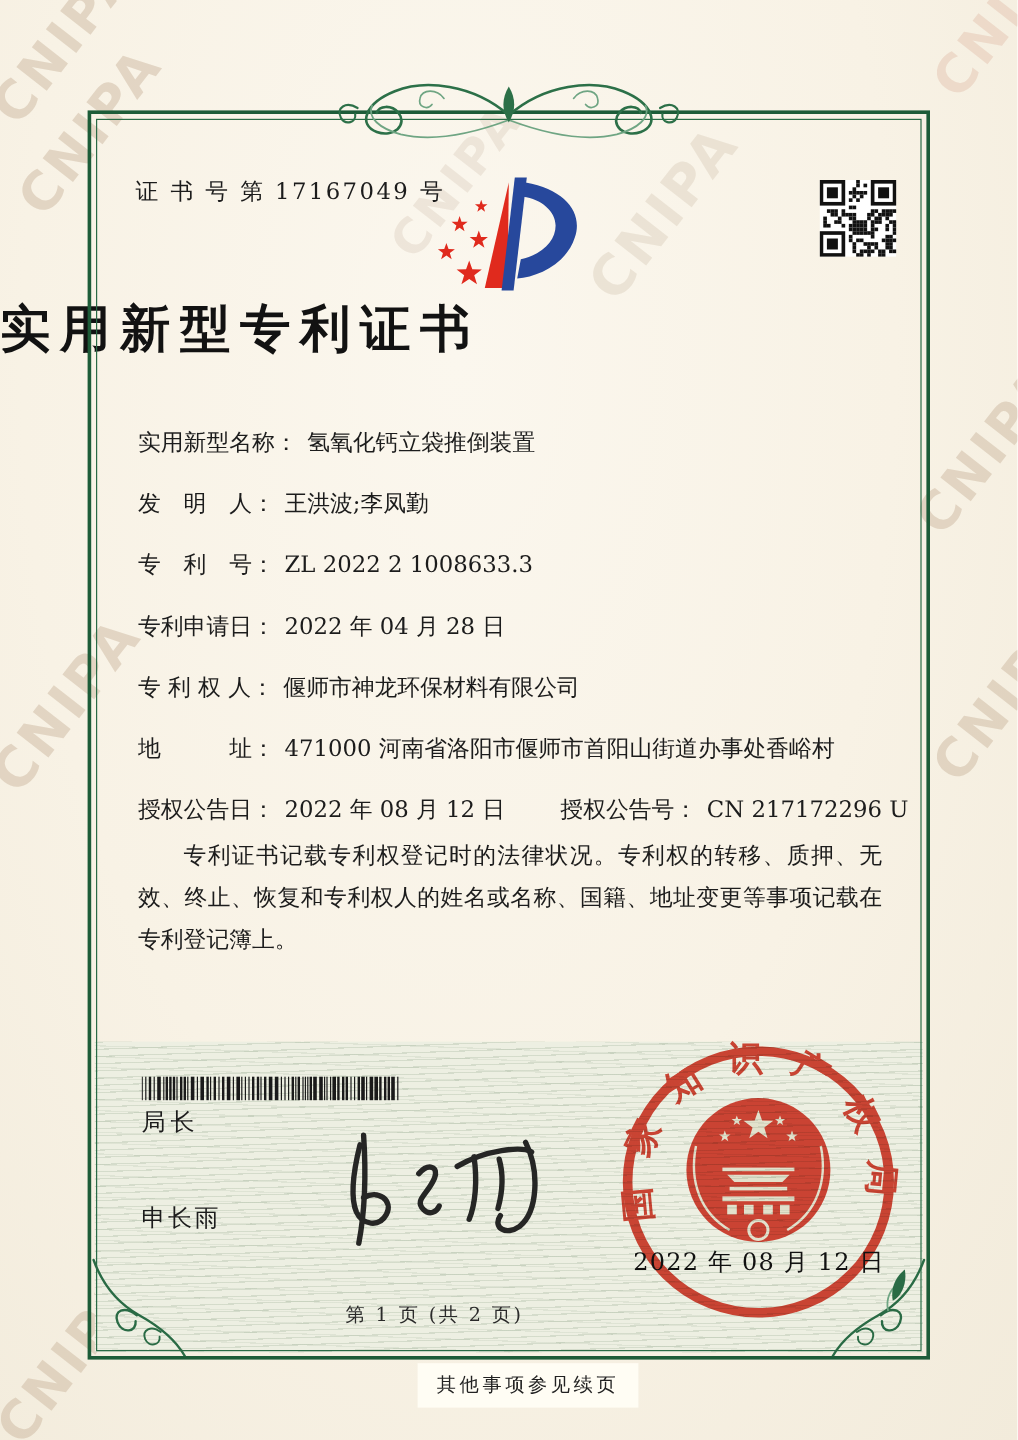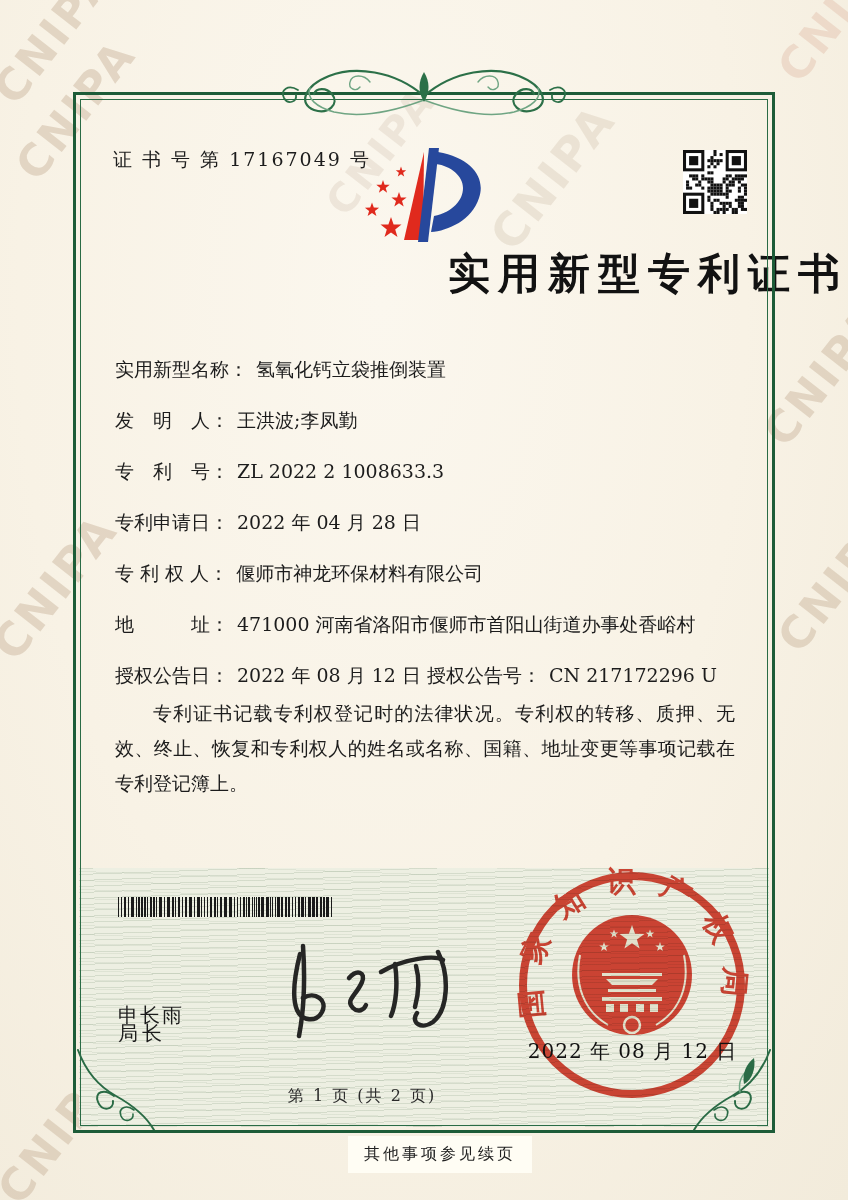--- a/index.html
+++ b/index.html
@@ -19,31 +19,31 @@
   
   .strip{position:absolute;left:79px;top:868px;width:690px;height:259px;z-index:1;
          background-color:#edefe2;
          background-image:
            repeating-linear-gradient(178deg, rgba(125,150,120,0.22) 0 1px, transparent 1px 6px),
            repeating-linear-gradient(182deg, rgba(125,150,120,0.13) 0 1px, transparent 1px 9px);}
   .cert-no{position:absolute;left:113px;top:147px;font-size:19px;letter-spacing:2px;
            color:#1c1c1c;z-index:2;}
   .logo{position:absolute;left:350px;top:136px;z-index:2;}
   .qr{position:absolute;left:683px;top:150px;z-index:2;}
-  .title{position:absolute;left:0;top:246px;width:848px;text-align:right;
+  .title{position:absolute;left:0;top:246px;width:848px;text-align:left;
          font-size:42px;font-weight:bold;letter-spacing:8px;color:#121212;z-index:2;}
   .fields{position:absolute;left:115px;top:356px;width:626px;z-index:2;}
   .field-row{font-size:19px;line-height:26px;margin-bottom:25px;color:#1c1c1c;white-space:nowrap;}
   .fv{margin-left:8px;}
-  .grant-second{}
+  .grant-second{margin-left:40px;}
   .paras{position:absolute;left:115px;top:696px;width:620px;z-index:2;}
   .paras p{margin:0;font-size:19px;line-height:35px;text-align:justify;
            text-indent:2em;color:#1c1c1c;}
   .barcode{position:absolute;left:118px;top:897px;z-index:2;}
-  .sig-title{position:absolute;left:118px;top:1020px;font-size:20px;letter-spacing:4px;
+  .sig-title{position:absolute;left:118px;top:922px;font-size:20px;letter-spacing:4px;
              color:#1c1c1c;z-index:2;}
   .sig-name{position:absolute;left:118px;top:1002px;font-size:20px;letter-spacing:2px;
             color:#1c1c1c;z-index:2;}
   .signature{position:absolute;left:245px;top:936px;z-index:3;}
   .seal{position:absolute;left:502px;top:855px;z-index:5;opacity:0.93;mix-blend-mode:multiply;}
   .seal-date{position:absolute;left:515px;top:1038px;width:235px;text-align:center;
              font-size:20px;letter-spacing:1px;color:#111;z-index:6;}
   .page-info{position:absolute;left:0;top:1086px;width:724px;text-align:center;
              font-size:16px;letter-spacing:2px;color:#2a2a2a;z-index:2;}
   .footer-note{position:absolute;left:348px;top:1136px;z-index:2;background:#fffdf4;

